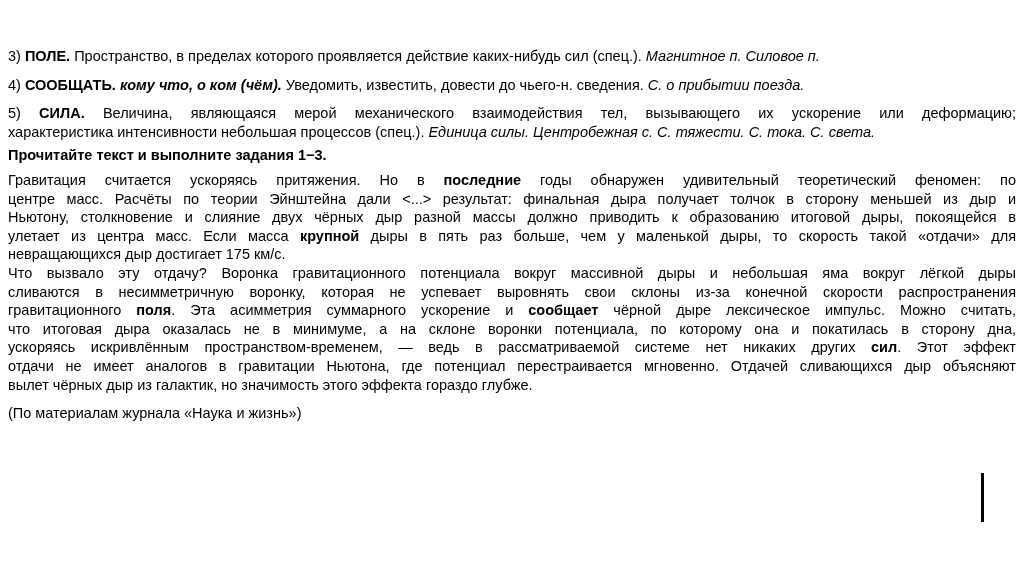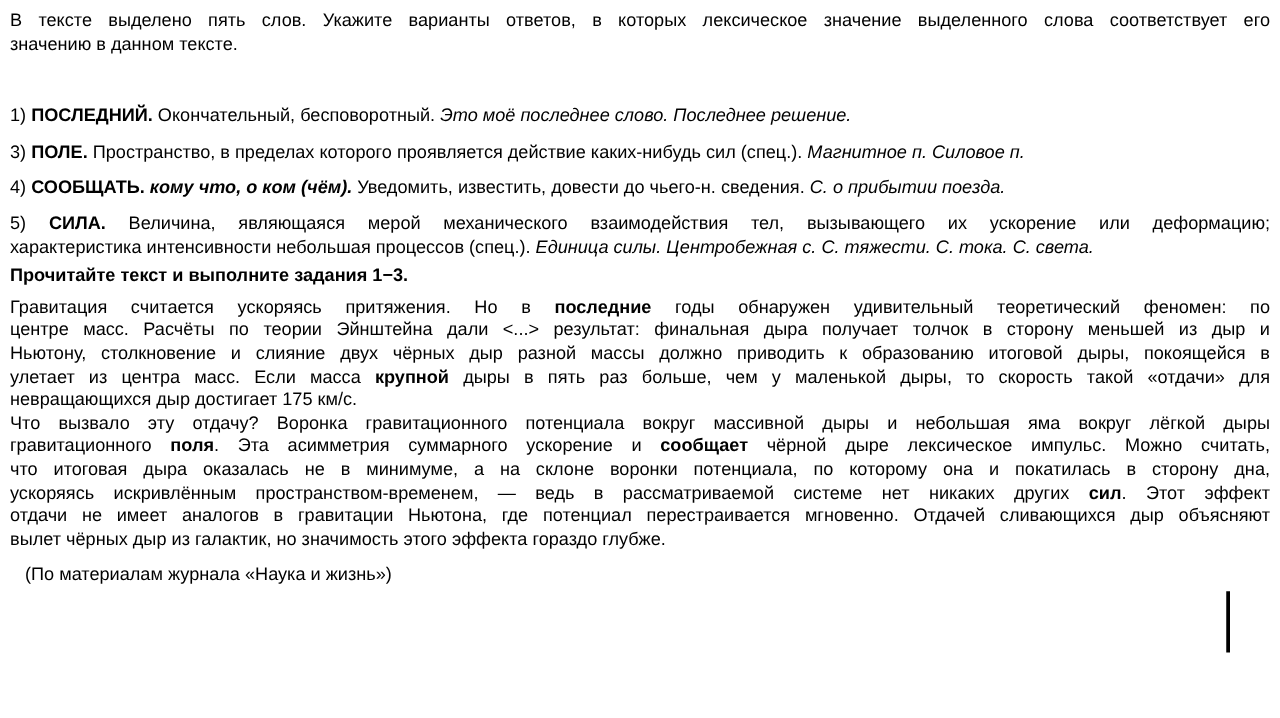--- a/index.html
+++ b/index.html
@@ -20,44 +20,37 @@
   .line.last { text-align-last: left; }
   .s-n { font-weight: normal; font-style: normal; }
   .s-b { font-weight: bold; }
   .s-i { font-style: italic; }
   .s-bi { font-weight: bold; font-style: italic; }
   .entries .entry:first-child { margin-top: 39px; }
   .entry + .entry { margin-top: 10px; }
   .heading { margin-top: 5px; font-weight: bold; }
   .para-1 { margin-top: 6px; }
   .para-2 { margin-top: 0; }
-  .source { margin-top: 10px; margin-left: 12px; }
+  .source { margin-top: 10px; }
   .cursor {
     position: absolute;
     left: 981px;
     top: 473px;
     width: 3px;
     height: 49px;
     background: #000;
   }
 </style>
 </head>
 <body>
 
 <div class="page">
 
-  <div class="para instruction">
-      <div class="line"><span class="s-n">В тексте выделено пять слов. Укажите варианты ответов, в которых лексическое значение выделенного слова соответствует его</span></div>
-      <div class="line last"><span class="s-n">значению в данном тексте.</span></div>
-    </div>
 
   <div class="entries">
-    <div class="para entry">
-        <div class="line last"><span class="s-n">1) </span><span class="s-b">ПОСЛЕДНИЙ.</span><span class="s-n"> Окончательный, бесповоротный. </span><span class="s-i">Это моё последнее слово. Последнее решение.</span></div>
-      </div>
     <div class="para entry">
         <div class="line last"><span class="s-n">3) </span><span class="s-b">ПОЛЕ.</span><span class="s-n"> Пространство, в пределах которого проявляется действие каких-нибудь сил (спец.). </span><span class="s-i">Магнитное п. Силовое п.</span></div>
       </div>
     <div class="para entry">
         <div class="line last"><span class="s-n">4) </span><span class="s-b">СООБЩАТЬ.</span><span class="s-n"> </span><span class="s-bi">кому что, о ком (чём).</span><span class="s-n"> Уведомить, известить, довести до чьего-н. сведения. </span><span class="s-i">С. о прибытии поезда.</span></div>
       </div>
     <div class="para entry">
         <div class="line"><span class="s-n">5) </span><span class="s-b">СИЛА.</span><span class="s-n"> Величина, являющаяся мерой механического взаимодействия тел, вызывающего их ускорение или деформацию;</span></div>
         <div class="line last"><span class="s-n">характеристика интенсивности небольшая процессов (спец.). </span><span class="s-i">Единица силы. Центробежная с. С. тяжести. С. тока. С. света.</span></div>
       </div>
@@ -68,20 +61,21 @@
   <div class="para para-1">
       <div class="line"><span class="s-n">Гравитация считается ускоряясь притяжения. Но в </span><span class="s-b">последние</span><span class="s-n"> годы обнаружен удивительный теоретический феномен: по</span></div>
       <div class="line"><span class="s-n">центре масс. Расчёты по теории Эйнштейна дали &lt;...&gt; результат: финальная дыра получает толчок в сторону меньшей из дыр и</span></div>
       <div class="line"><span class="s-n">Ньютону, столкновение и слияние двух чёрных дыр разной массы должно приводить к образованию итоговой дыры, покоящейся в</span></div>
       <div class="line"><span class="s-n">улетает из центра масс. Если масса </span><span class="s-b">крупной</span><span class="s-n"> дыры в пять раз больше, чем у маленькой дыры, то скорость такой «отдачи» для</span></div>
       <div class="line last"><span class="s-n">невращающихся дыр достигает 175 км/с.</span></div>
     </div>
 
   <div class="para para-2">
       <div class="line"><span class="s-n">Что вызвало эту отдачу? Воронка гравитационного потенциала вокруг массивной дыры и небольшая яма вокруг лёгкой дыры</span></div>
+      <div class="line"><span class="s-n">сливаются в несимметричную воронку, которая не успевает выровнять свои склоны из-за конечной скорости распространения</span></div>
       <div class="line"><span class="s-n">гравитационного </span><span class="s-b">поля</span><span class="s-n">. Эта асимметрия суммарного ускорение и </span><span class="s-b">сообщает</span><span class="s-n"> чёрной дыре лексическое импульс. Можно считать,</span></div>
       <div class="line"><span class="s-n">что итоговая дыра оказалась не в минимуме, а на склоне воронки потенциала, по которому она и покатилась в сторону дна,</span></div>
       <div class="line"><span class="s-n">ускоряясь искривлённым пространством-временем, — ведь в рассматриваемой системе нет никаких других </span><span class="s-b">сил</span><span class="s-n">. Этот эффект</span></div>
       <div class="line"><span class="s-n">отдачи не имеет аналогов в гравитации Ньютона, где потенциал перестраивается мгновенно. Отдачей сливающихся дыр объясняют</span></div>
       <div class="line last"><span class="s-n">вылет чёрных дыр из галактик, но значимость этого эффекта гораздо глубже.</span></div>
     </div>
 
   <div class="source">(По материалам журнала «Наука и жизнь»)</div>
 
   <div class="cursor"></div>

